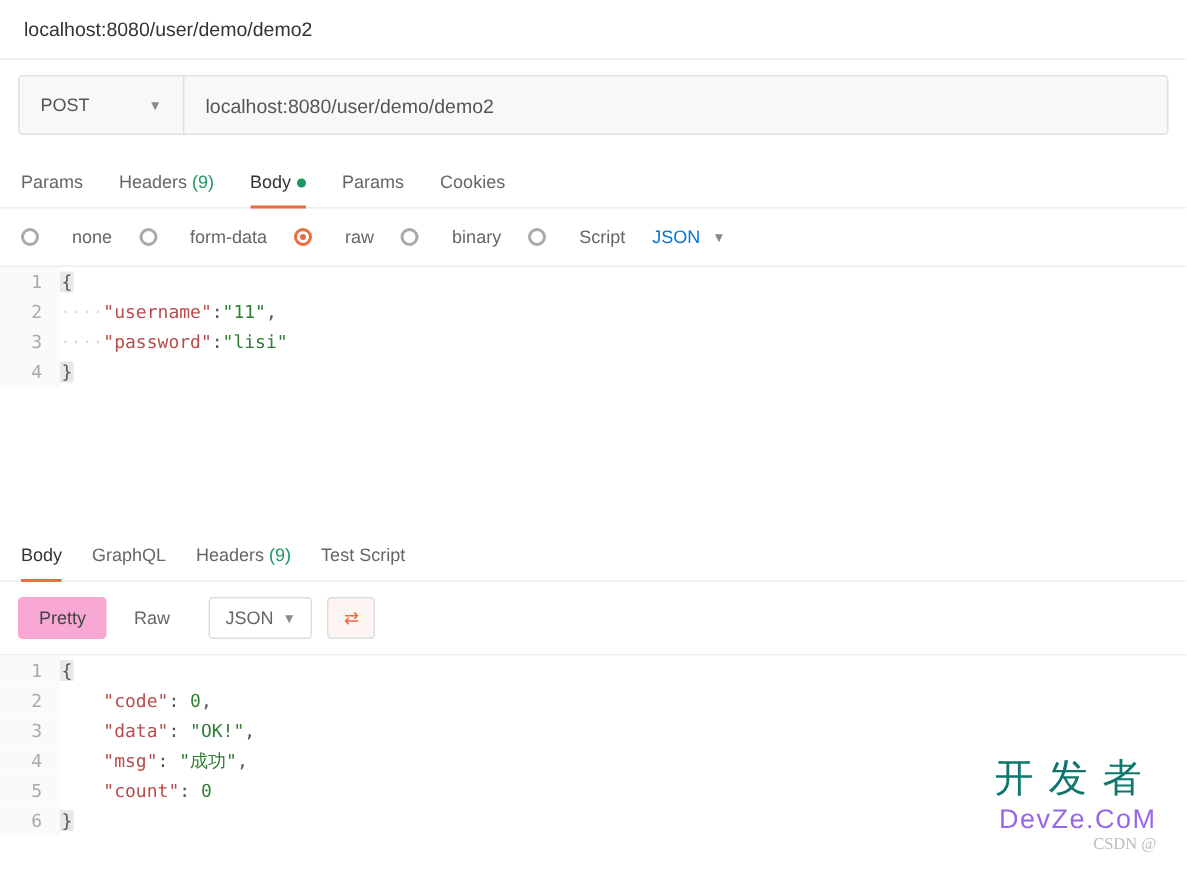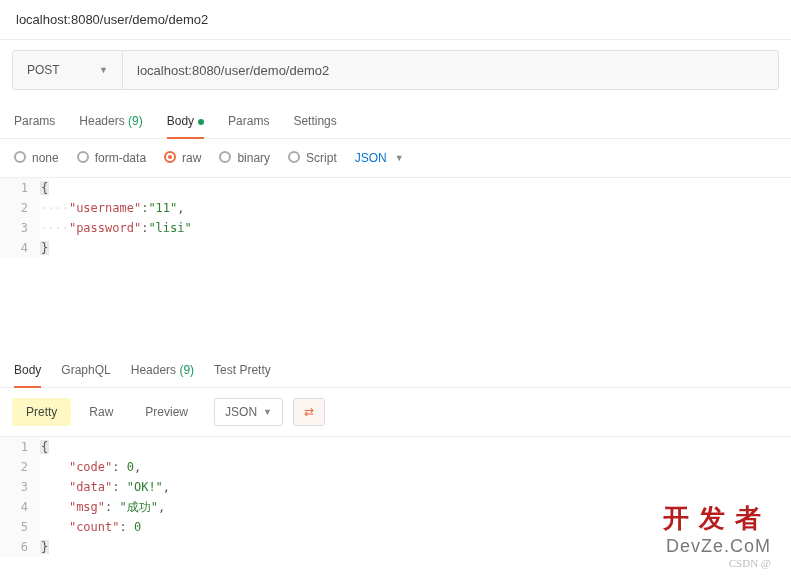--- a/index.html
+++ b/index.html
@@ -10,68 +10,68 @@
 .method-sel span:first-child { font-size: 12px; color: #555; font-weight: 500; }
 .chev { font-size: 9px; color: #888; }
 .url-input { flex: 1; border: none; background: transparent; padding: 0 14px; font-size: 13px; color: #555; outline: none; }
 .tabs { display: flex; gap: 24px; padding: 8px 14px 0; border-bottom: 1px solid #eee; }
 .tab { padding: 6px 0 10px; cursor: pointer; color: #666; font-size: 12px; position: relative; }
 .tab.active { color: #333; }
 .tab.active::after { content: ""; position: absolute; bottom: -1px; left: 0; right: 0; height: 2px; background: #ed6b3d; }
 .green { color: #1a9960; }
 .dot-green { width: 6px; height: 6px; background: #1a9960; border-radius: 50%; display: inline-block; margin-left: 4px; vertical-align: middle; }
 .body-types { display: flex; align-items: center; gap: 18px; padding: 12px 14px; flex-wrap: wrap; }
-.radio-opt { display: flex; gap: 6px; cursor: pointer; color: #666; }
+.radio-opt { display: flex; align-items: center; gap: 22px; cursor: pointer; color: #666; }
 .radio { width: 12px; height: 12px; border-radius: 50%; border: 2px solid #aaa; display: inline-block; position: relative; }
 .radio.sel { border-color: #ed6b3d; }
 .radio.sel::after { content: ""; position: absolute; top: 2px; left: 2px; width: 4px; height: 4px; border-radius: 50%; background: #ed6b3d; }
 .fmt-sel { color: #0974d6; cursor: pointer; display: flex; align-items: center; gap: 8px; }
 .editor { border-top: 1px solid #eee; font-family: Consolas, Monaco, monospace; font-size: 12px; min-height: 150px; }
 .editor-row { display: flex; }
 .gutter { width: 40px; text-align: right; padding-right: 12px; color: #aaa; background: #fafafa; line-height: 20px; user-select: none; }
 .code { flex: 1; line-height: 20px; white-space: pre; }
 .brace { color: #555; background: #e8e8e8; padding: 0 1px; }
 .ws { color: #ddd; }
 .key { color: #b84b4b; }
 .str { color: #2e7d32; }
 .num { color: #2e7d32; }
 .colon { color: #555; }
 .resp-tabs { display: flex; gap: 20px; padding: 10px 14px 0; border-bottom: 1px solid #eee; margin-top: 20px; }
 .resp-tab { padding: 6px 0 10px; cursor: pointer; color: #666; }
 .resp-tab.active { color: #333; position: relative; }
 .resp-tab.active::after { content: ""; position: absolute; bottom: -1px; left: 0; right: 0; height: 2px; background: #ed6b3d; }
 .view-bar { display: flex; align-items: center; gap: 4px; padding: 10px 12px; }
 .view-btn { padding: 7px 14px; cursor: pointer; color: #666; border-radius: 3px; }
-.view-btn.active { background: #fef9c3; color: #444; }
+.view-btn.active { background: #f9a8d4; color: #444; }
 .fmt2 { display: flex; align-items: center; gap: 6px; padding: 6px 10px; border: 1px solid #ddd; border-radius: 3px; margin-left: 8px; color: #666; cursor: pointer; }
 .wrap-btn { padding: 6px 10px; border: 1px solid #ddd; border-radius: 3px; margin-left: 6px; cursor: pointer; color: #ed6b3d; background: #fdf5f2; }
 .watermark { position: absolute; right: 20px; bottom: 15px; text-align: right; pointer-events: none; }
-.watermark .big { font-size: 26px; color: #b91c1c; letter-spacing: 10px; font-weight: 700; }
-.watermark .sm { font-size: 18px; color: #404040; letter-spacing: 1px; opacity: 0.7; }
+.watermark .big { font-size: 26px; color: #0f766e; letter-spacing: 10px; font-weight: 400; }
+.watermark .sm { font-size: 18px; color: #6d28d9; letter-spacing: 1px; opacity: 0.7; }
 .watermark .csdn { font-size: 11px; color: #bbb; font-family: Liberation Serif, serif; }
 </style>
 </head>
 <body>
 
 <div class="header-url">localhost:8080/user/demo/demo2</div>
 
 <div class="req-bar">
   <div class="method-sel">
     <span>POST</span>
     <span class="chev">▼</span>
   </div>
   <input class="url-input" value="localhost:8080/user/demo/demo2" style="">
 </div>
 
 <div class="tabs" id="req-tabs">
     <div class="tab">Params</div>
     <div class="tab">Headers<span class="green"> (9)</span></div>
     <div class="tab active">Body<span class="dot-green"></span></div>
     <div class="tab">Params</div>
-    <div class="tab">Settings</div>
+    <div class="tab">Cookies</div>
   </div>
 
 <div class="body-types" id="body-types">
     <div class="radio-opt">
       <span class="radio"></span>
       <span>none</span>
     </div>
     <div class="radio-opt">
       <span class="radio"></span>
       <span>form-data</span>
@@ -110,27 +110,26 @@
     <div class="editor-row">
       <div class="gutter">4</div>
       <div class="code"><span class="brace">}</span></div>
     </div>
   </div>
 
 <div class="resp-tabs" id="resp-tabs">
     <div class="resp-tab active">Body</div>
     <div class="resp-tab">GraphQL</div>
     <div class="resp-tab">Headers<span class="green"> (9)</span></div>
-    <div class="resp-tab">Test Pretty</div>
+    <div class="resp-tab">Test Script</div>
   </div>
 
 <div class="view-bar" id="view-bar">
     <div class="view-btn active">Pretty</div>
     <div class="view-btn">Raw</div>
-    <div class="view-btn">Preview</div>
     <div class="fmt2">
       <span>JSON</span>
       <span class="chev">▼</span>
     </div>
     <div class="wrap-btn">⇄</div>
   </div>
 
 <div class="editor" id="resp-editor" style="min-height:120px">
     <div class="editor-row">
       <div class="gutter">1</div>

